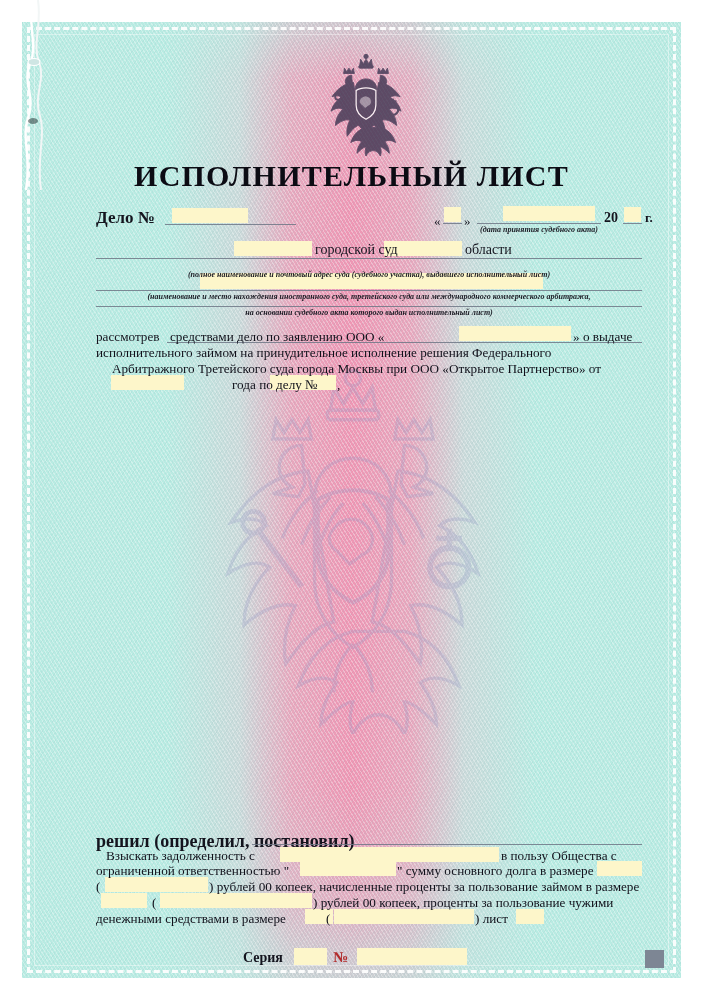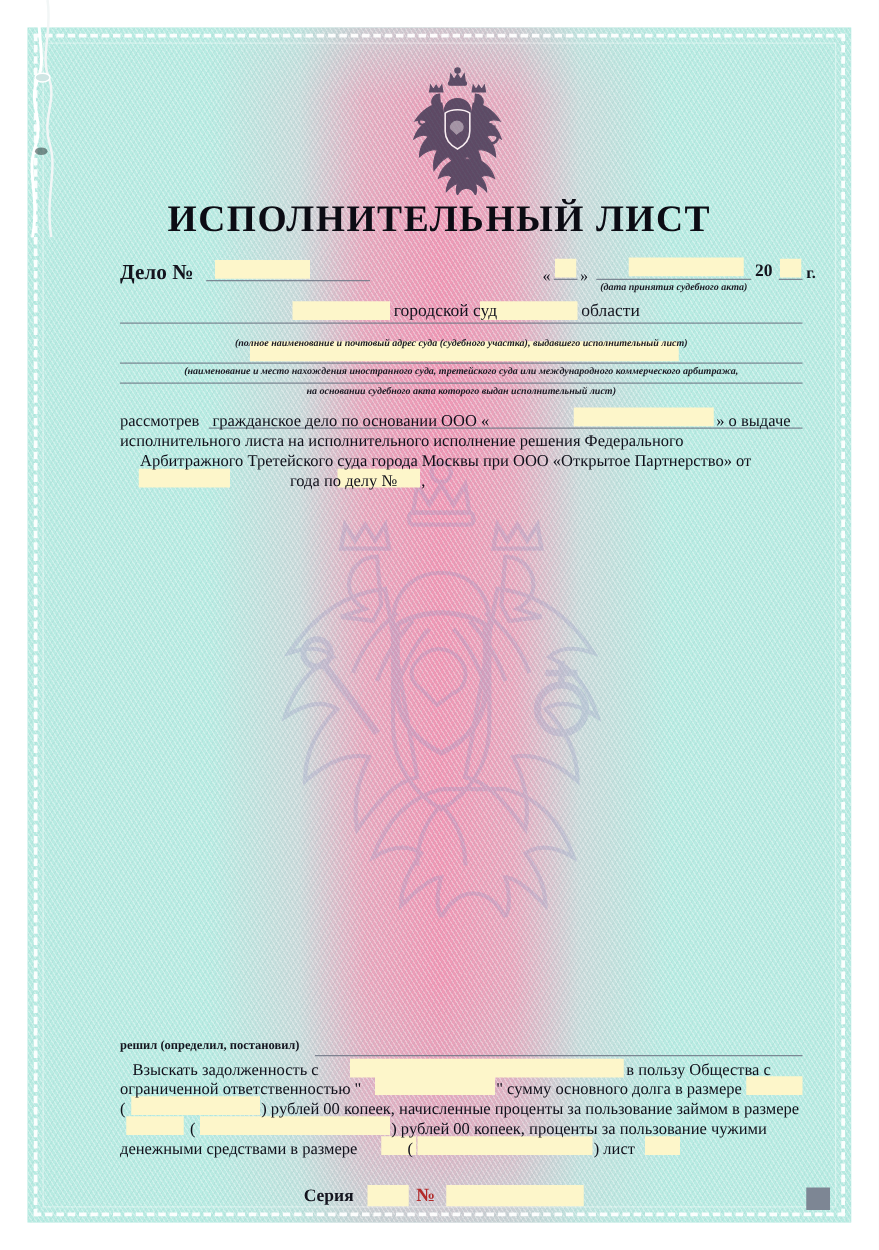--- a/index.html
+++ b/index.html
@@ -292,32 +292,32 @@
   <div class="hl" style="left:200px; top:273px; width:343px; height:16px;"></div>
   <div class="rule" style="left:96px; top:290px; width:546px;"></div>
   <div class="cap" style="left:96px; top:292px; width:546px;">(наименование и место нахождения иностранного суда, третейского суда или международного коммерческого арбитража,</div>
   <div class="rule" style="left:96px; top:306px; width:546px;"></div>
   <div class="cap" style="left:96px; top:308px; width:546px;">на основании судебного акта которого выдан исполнительный лист)</div>
 
   <div class="tx" style="left:96px; top:329px; font-size:13.2px;">рассмотрев</div>
 
   <div class="hl" style="left:459px; top:326px; width:112px; height:15px;"></div>
   <div class="rule" style="left:167px; top:342px; width:475px;"></div>
-  <div class="body-line" style="left:170px; top:329px;">гражданское   дело   по   основании   ООО   «</div>
+  <div class="body-line" style="left:170px; top:329px;">средствами   дело   по   заявлению   ООО   «</div>
   <div class="body-line" style="left:573px; top:329px;">»   о   выдаче</div>
 
-  <div class="body-line" style="left:96px; top:345px;">исполнительного    листа    на    исполнительного    исполнение    решения    Федерального</div>
+  <div class="body-line" style="left:96px; top:345px;">исполнительного    займом    на    принудительное    исполнение    решения    Федерального</div>
   <div class="body-line" style="left:84px; top:361px;margin-left:28px;">Арбитражного Третейского суда города Москвы при ООО «Открытое Партнерство» от</div>
 
   <div class="hl" style="left:111px; top:375px; width:73px; height:15px;"></div>
   <div class="body-line" style="left:188px; top:377px;margin-left:44px;">года по делу №</div>
   <div class="hl" style="left:270px; top:375px; width:66px; height:15px;"></div>
   <div class="body-line" style="left:337px; top:377px;">,</div>
 
-  <div class="tx lbl-bold" style="left:96px; top:831px; font-size:10px;">решил (определил, постановил)</div>
+  <div class="tx lbl-bold" style="left:96px; top:831px; font-size:18px;">решил (определил, постановил)</div>
   <div class="rule" style="left:252px; top:844px; width:390px;"></div>
 
   <div class="hl" style="left:280px; top:847px; width:219px; height:15px;"></div>
   <div class="body-line" style="left:106px; top:848px;">Взыскать   задолженность   с</div>
   <div class="body-line" style="left:501px; top:848px;">в   пользу   Общества   с</div>
 
   <div class="hl" style="left:300px; top:861px; width:96px; height:15px;"></div>
   <div class="hl" style="left:597px; top:861px; width:45px; height:15px;"></div>
   <div class="body-line" style="left:96px; top:863px;">ограниченной ответственностью "</div>
   <div class="body-line" style="left:397px; top:863px;">" сумму основного долга в размере</div>

